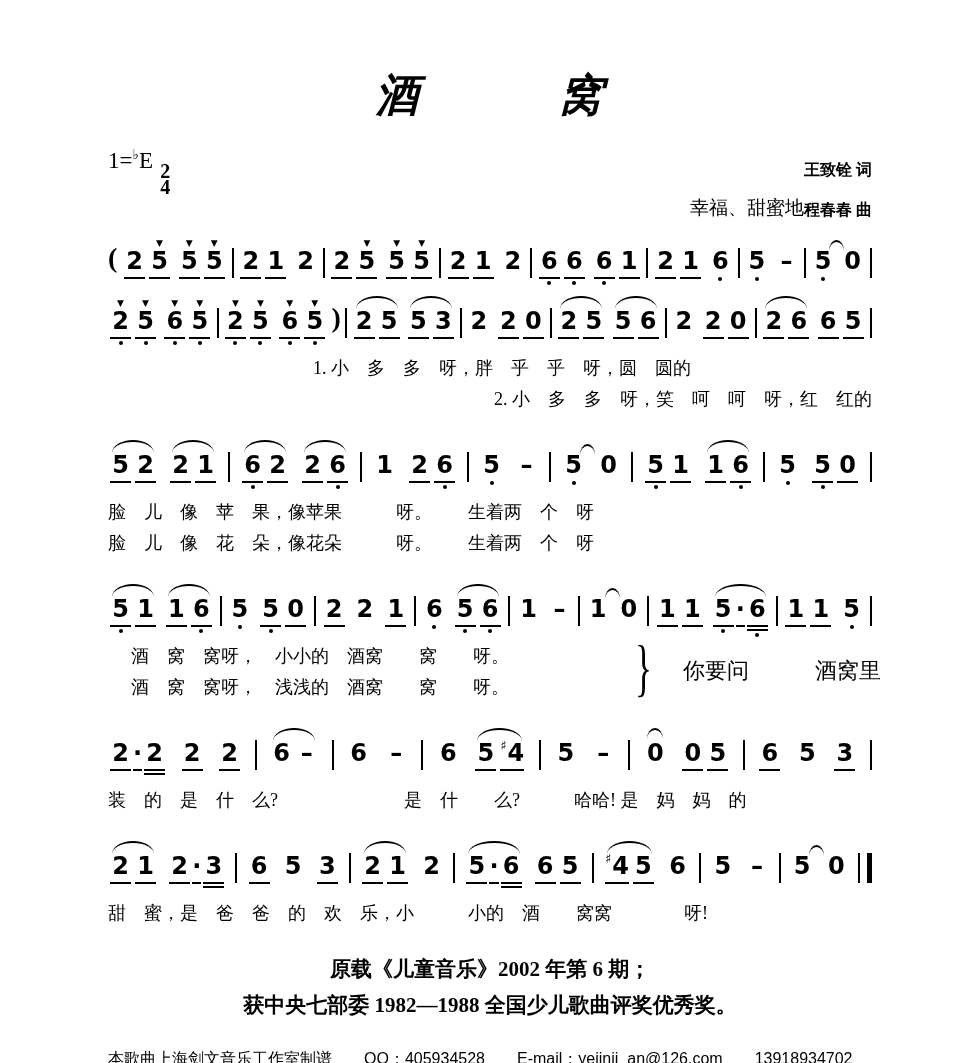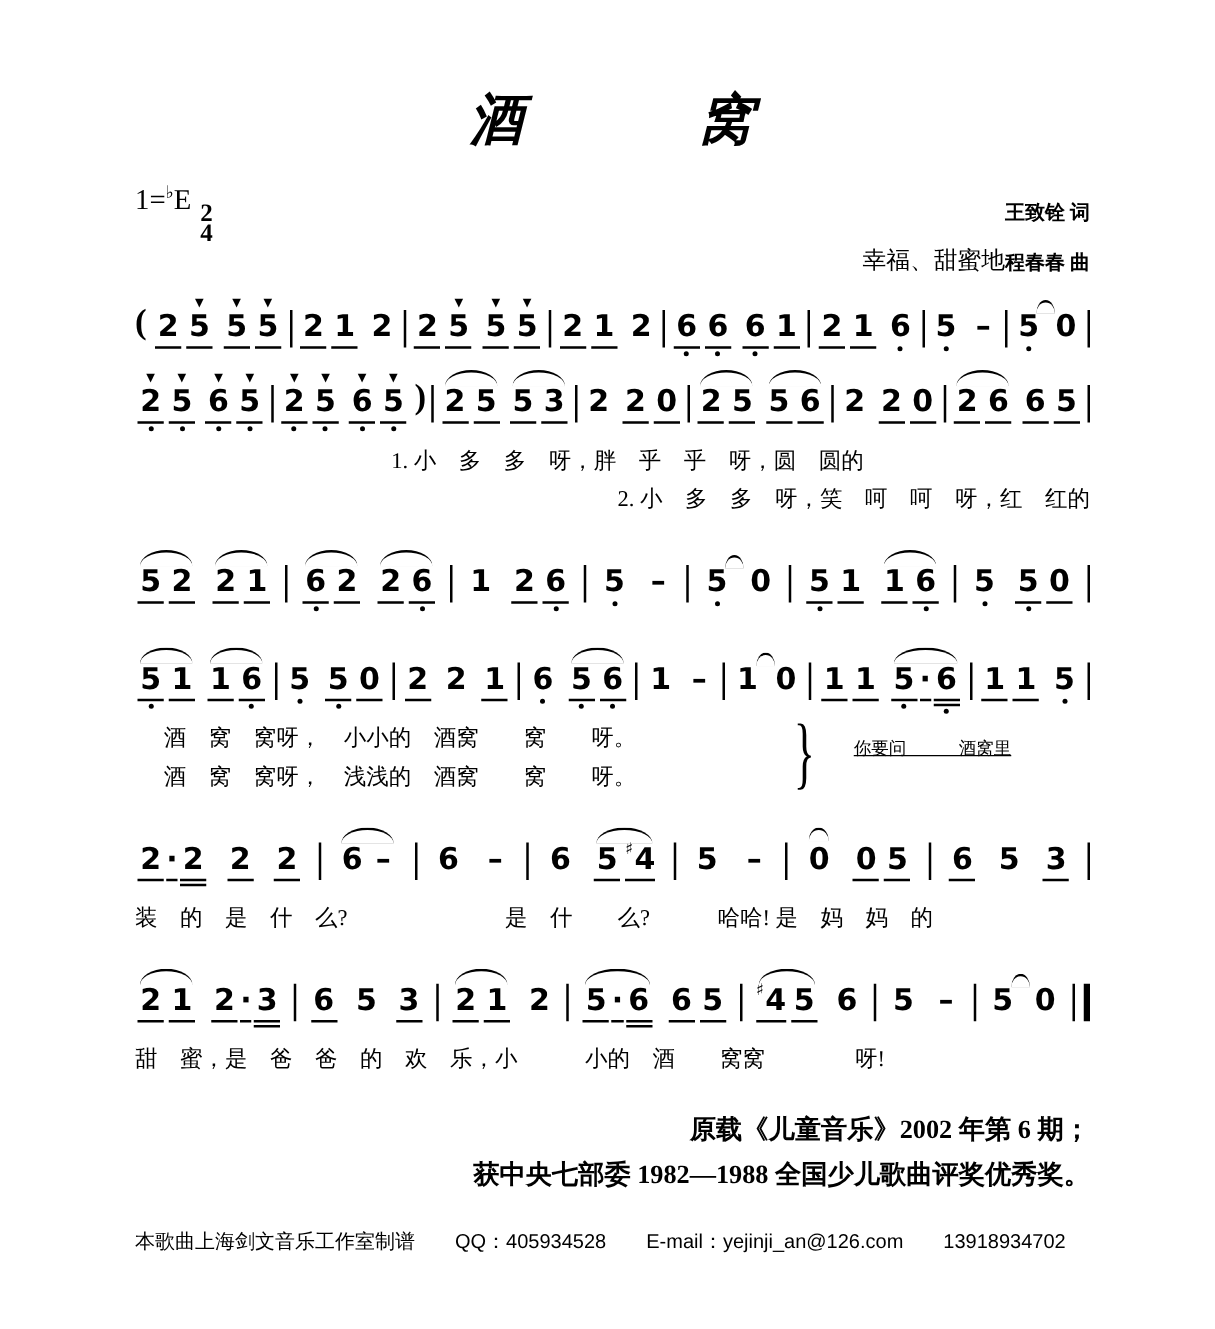--- a/index.html
+++ b/index.html
@@ -50,23 +50,23 @@
                border-top:2px solid #000;border-radius:50%/100% 100% 0 0;}
   .bar{width:2px;height:30px;background:#000;margin-top:15px;}
   .dbar{width:7px;height:30px;border-left:2px solid #000;border-right:5px solid #000;margin-top:15px;}
   .paren{font-size:28px;font-weight:bold;margin-top:9px;line-height:32px;
          font-family:"Liberation Serif",serif;}
   
   .lyrics-wrap{margin-top:4px;}
   .lyric{font-size:18px;line-height:31px;white-space:pre;}
   .verse-brace{position:absolute;left:497px;top:-8px;font-size:64px;font-weight:normal;
                line-height:70px;transform:scaleX(0.55);}
-  .bridge-text{position:absolute;left:552px;top:15px;font-size:14px;white-space:pre;text-decoration:underline;}
+  .bridge-text{position:absolute;left:552px;top:15px;font-size:22px;white-space:pre;}
   
-  .footer{margin-top:14px;text-align:right;font-size:21px;font-weight:bold;line-height:36px;}
+  .footer{margin-top:14px;text-align:center;font-size:21px;font-weight:bold;line-height:36px;}
   .production{margin-top:26px;text-align:left;font-size:16px;font-weight:normal;
               font-family:"Liberation Sans","DejaVu Sans",sans-serif;white-space:pre;}
 </style>
 </head>
 <body>
 
 <div class="sheet">
 
   <h1 class="title">酒　　　窝</h1>
 
@@ -727,20 +727,24 @@
             <span class="tok">
               <span class="above"></span>
               <span class="num">0</span>
               <span class="below">
                 <span class="ul-line"></span>
               </span>
             </span>
           </span>
           <span class="bar"></span>
         </div>
+        <div class="lyrics-wrap">
+          <div class="lyric">脸　儿　像　苹　果，像苹果　　　呀。　　生着两　个　呀</div>
+          <div class="lyric">脸　儿　像　花　朵，像花朵　　　呀。　　生着两　个　呀</div>
+        </div>
       </div>
       <div class="line-block">
         <div class="score-line">
           <span class="grp has-slur">
             <span class="slur-arc"></span>
             <span class="tok">
               <span class="above"></span>
               <span class="num">5</span>
               <span class="below">
                 <span class="ul-line"></span>

